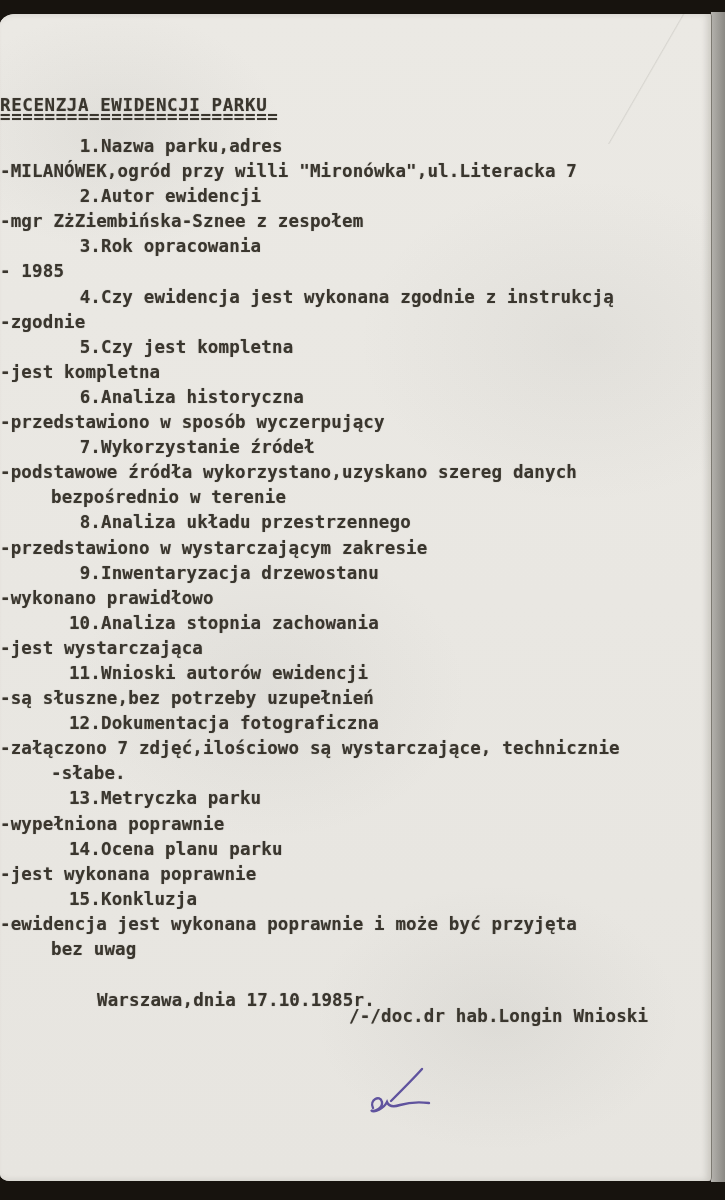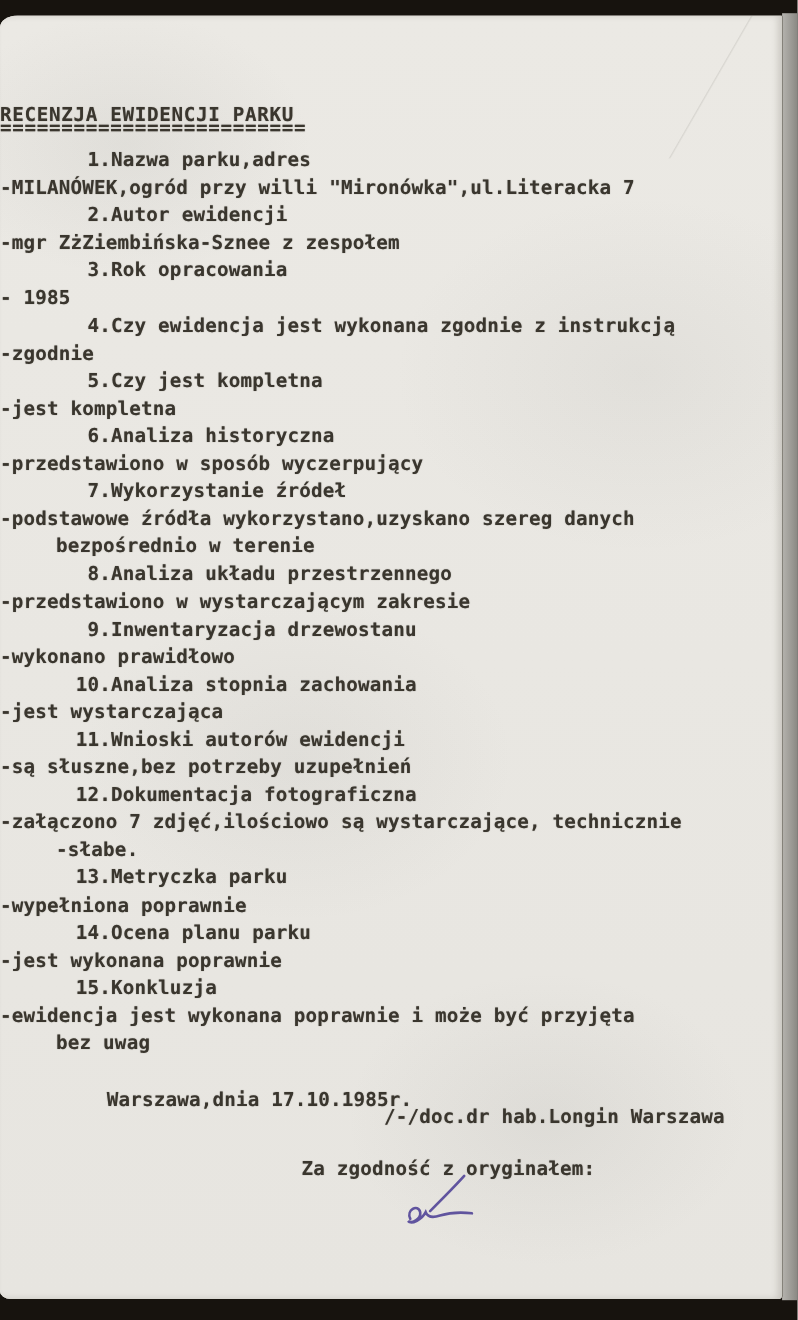--- a/index.html
+++ b/index.html
@@ -59,22 +59,21 @@
   <div class="crease"></div>
 
   <div class="title-wrap">
     <div class="ink title-line">RECENZJA EWIDENCJI PARKU</div>
     <div class="ink title-underline">=========================</div>
   </div>
 
   <div class="items ink"><div class="line q"><span class="num">1.</span><span>Nazwa parku,adres</span></div><div class="line a ind1">-MILANÓWEK,ogród przy willi "Mironówka",ul.Literacka 7</div><div class="line q"><span class="num">2.</span><span>Autor ewidencji</span></div><div class="line a ind1">-mgr ZżZiembińska-Sznee z zespołem</div><div class="line q"><span class="num">3.</span><span>Rok opracowania</span></div><div class="line a ind1">- 1985</div><div class="line q"><span class="num">4.</span><span>Czy ewidencja jest wykonana zgodnie z instrukcją</span></div><div class="line a ind1">-zgodnie</div><div class="line q"><span class="num">5.</span><span>Czy jest kompletna</span></div><div class="line a ind1">-jest kompletna</div><div class="line q"><span class="num">6.</span><span>Analiza historyczna</span></div><div class="line a ind1">-przedstawiono w sposób wyczerpujący</div><div class="line q"><span class="num">7.</span><span>Wykorzystanie źródeł</span></div><div class="line a ind1">-podstawowe źródła wykorzystano,uzyskano szereg danych</div><div class="line a ind2">bezpośrednio w terenie</div><div class="line q"><span class="num">8.</span><span>Analiza układu przestrzennego</span></div><div class="line a ind1">-przedstawiono w wystarczającym zakresie</div><div class="line q"><span class="num">9.</span><span>Inwentaryzacja drzewostanu</span></div><div class="line a ind1">-wykonano prawidłowo</div><div class="line q"><span class="num">10.</span><span>Analiza stopnia zachowania</span></div><div class="line a ind1">-jest wystarczająca</div><div class="line q"><span class="num">11.</span><span>Wnioski autorów ewidencji</span></div><div class="line a ind1">-są słuszne,bez potrzeby uzupełnień</div><div class="line q"><span class="num">12.</span><span>Dokumentacja fotograficzna</span></div><div class="line a ind1">-załączono 7 zdjęć,ilościowo są wystarczające, technicznie</div><div class="line a ind2">-słabe.</div><div class="line q"><span class="num">13.</span><span>Metryczka parku</span></div><div class="line a ind1">-wypełniona poprawnie</div><div class="line q"><span class="num">14.</span><span>Ocena planu parku</span></div><div class="line a ind1">-jest wykonana poprawnie</div><div class="line q"><span class="num">15.</span><span>Konkluzja</span></div><div class="line a ind1">-ewidencja jest wykonana poprawnie i może być przyjęta</div><div class="line a ind2">bez uwag</div></div>
 
   <div class="footer-line place-date ink">Warszawa,dnia 17.10.1985r.</div>
-  <div class="footer-line typed-signature ink">/-/doc.dr hab.Longin Warszawa</div>
-  <div class="footer-line certification ink">Za zgodność z oryginałem:</div>
+  <div class="footer-line typed-signature ink">/-/doc.dr hab.Longin Wnioski</div>
 
   <svg class="handwritten" viewBox="0 0 90 50" aria-hidden="true">
     <g fill="none" stroke="#4e4096" stroke-width="2.4" stroke-linecap="round" opacity="0.88">
       <path d="M62 3 C54 12 40 26 31 35"></path>
       <path d="M13 42 C9 34 20 28 22 36 C23 42 14 47 11 44 C14 48 24 42 27 36 C29 41 34 41 40 39 C50 36 60 36 69 37"></path>
     </g>
   </svg>
 </div>
 
 </body></html>

